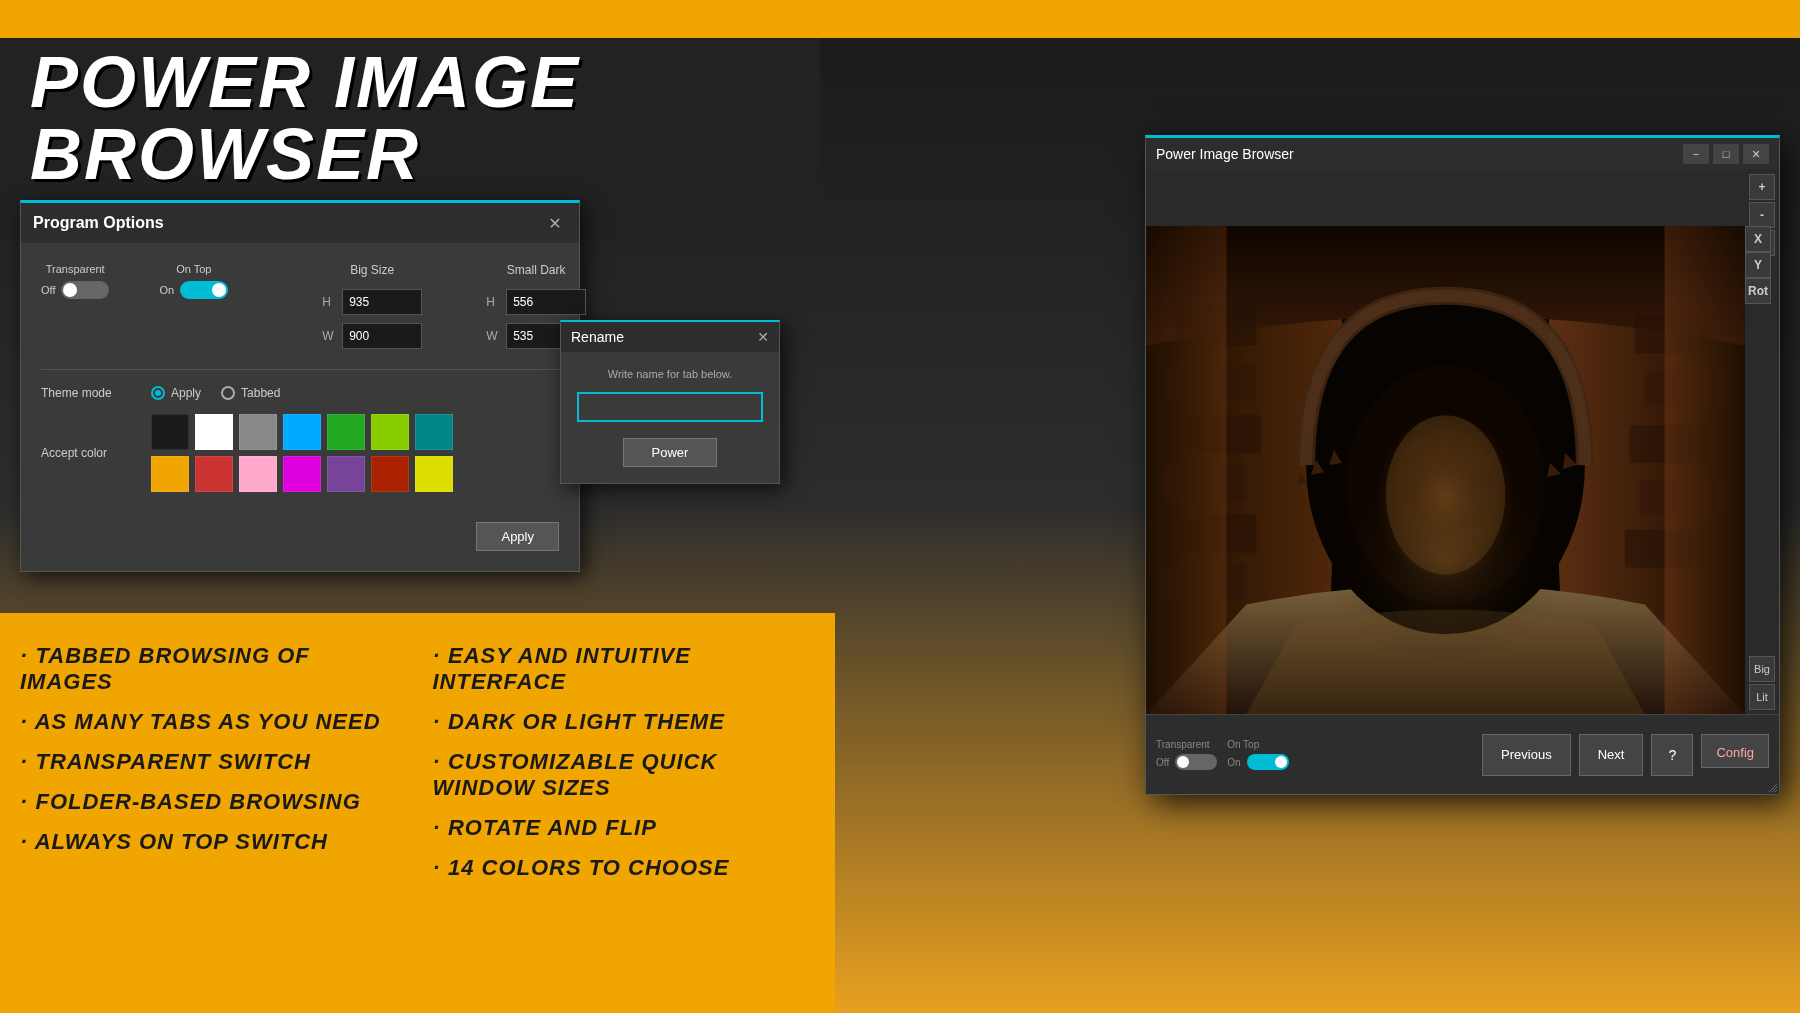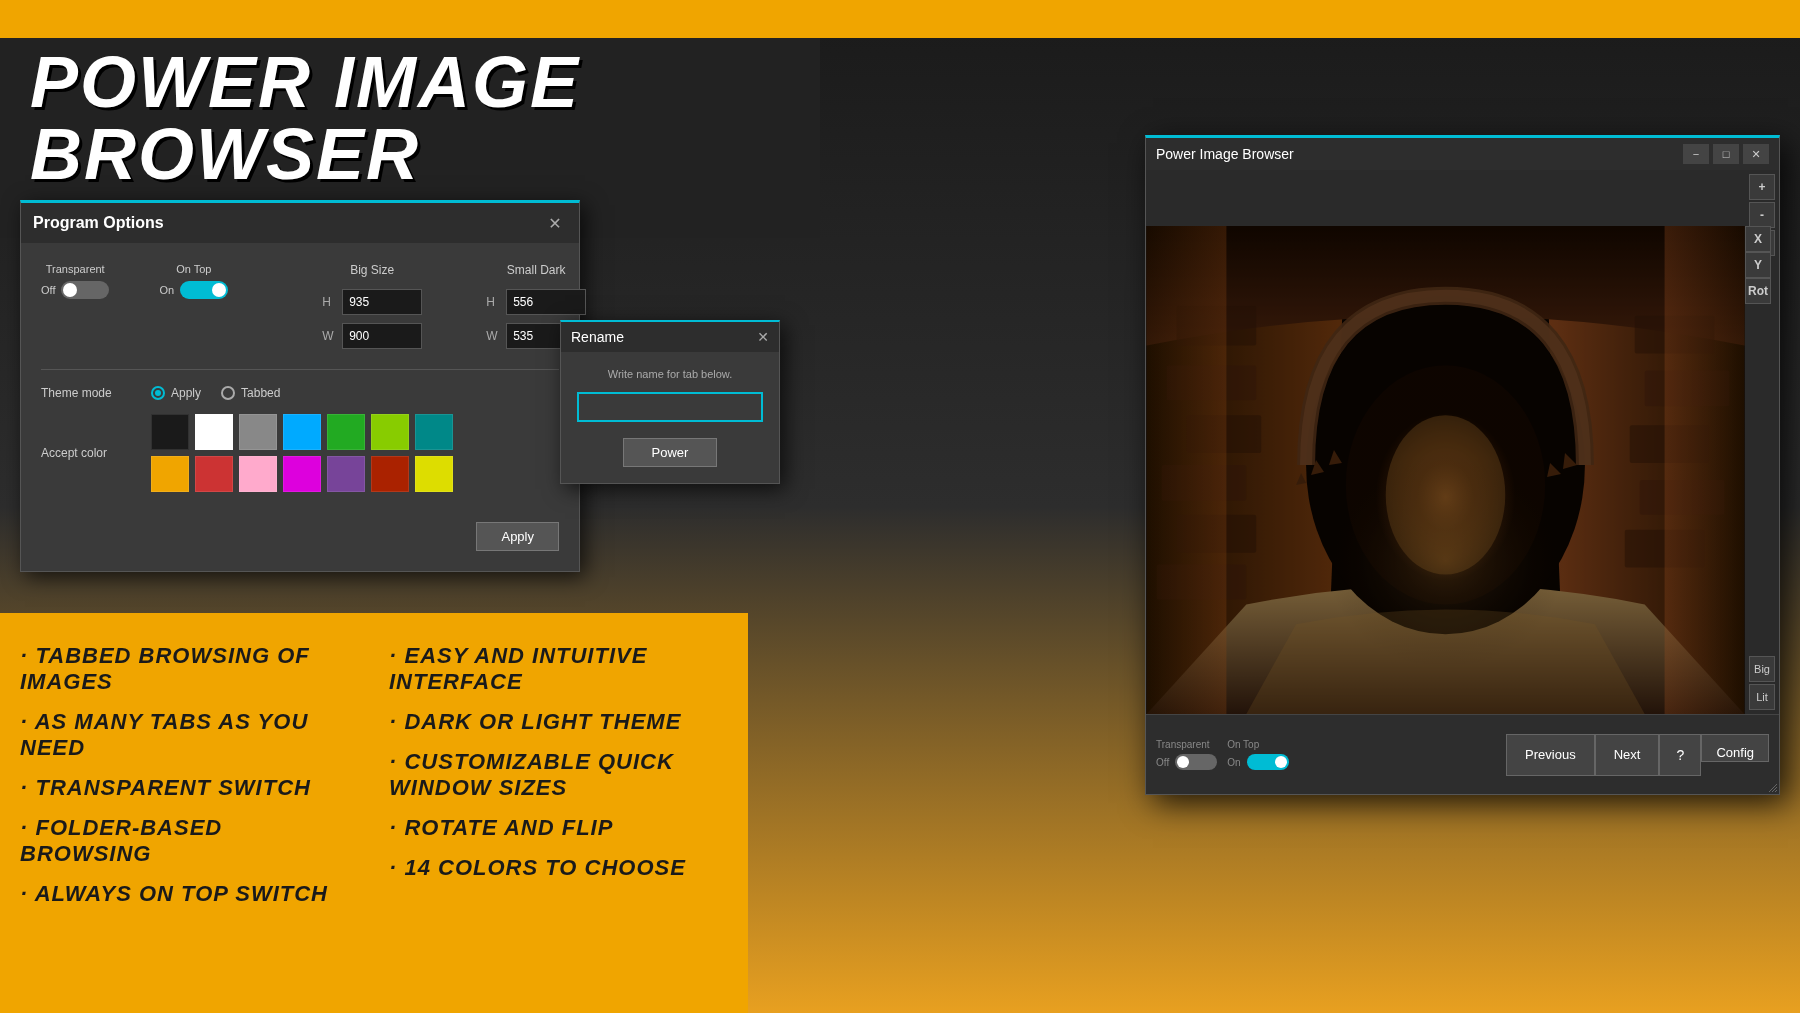--- a/index.html
+++ b/index.html
@@ -59,21 +59,21 @@
       font-weight: 700;
       margin-top: 8px;
       font-family: 'Arial', sans-serif;
     }
 
     
     .features-area {
       position: absolute;
       bottom: 0;
       left: 0;
-      width: 748px;
+      width: 835px;
       height: 400px;
       background: #f0a500;
       display: flex;
       padding: 30px 20px 20px 20px;
       gap: 30px;
     }
 
     .features-col {
       flex: 1;
       display: flex;
@@ -564,21 +564,21 @@
     }
 
     .bottom-toggle-label {
       color: #888;
       font-size: 10px;
     }
 
     .nav-buttons {
       margin-left: auto;
       display: flex;
-      gap: 0;
+      gap: 8px;
     }
 
     .nav-btn {
       padding: 10px 18px;
       background: #444;
       border: 1px solid #666;
       color: #ffffff;
       font-size: 13px;
       cursor: pointer;
       height: 42px;
@@ -591,24 +591,24 @@
       border: 1px solid #666;
       color: #fff;
       font-size: 14px;
       cursor: pointer;
     }
 
     .config-btn {
       padding: 10px 14px;
       background: #444;
       border: 1px solid #666;
-      color: #ffffff;
+      color: #fca5a5;
       font-size: 13px;
       cursor: pointer;
-      height: 28px;
+      height: 34px;
     }
 
     
     .resize-handle {
       position: absolute;
       bottom: 0;
       right: 0;
       width: 16px;
       height: 16px;
       cursor: nw-resize;

